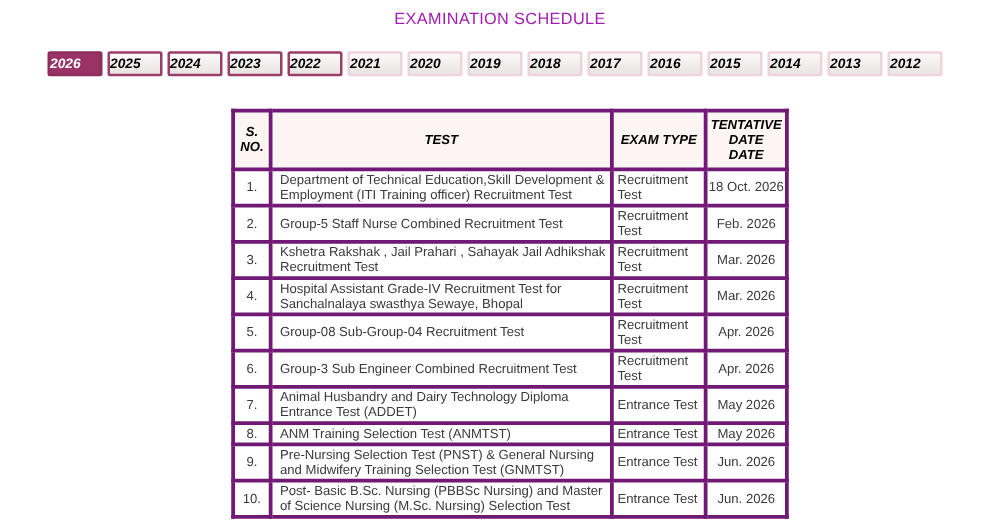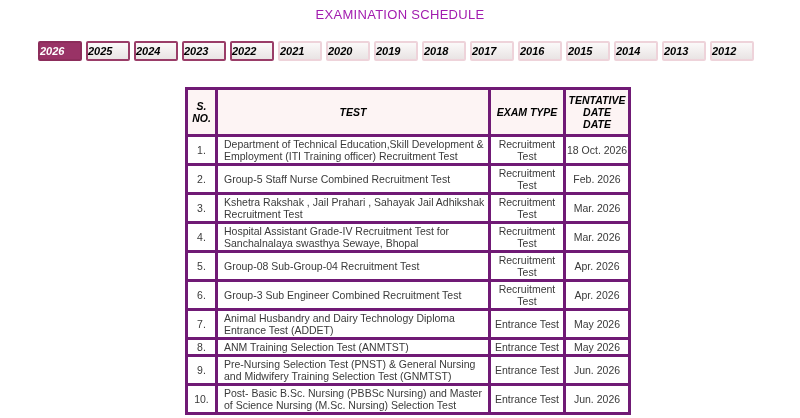--- a/index.html
+++ b/index.html
@@ -75,21 +75,21 @@
     padding: 4px 2px;
     line-height: 12px;
     font-size: 10.5px;
   }
   .schedule td {
     padding: 1px 3px;
     line-height: 12px;
   }
   td.c-no   { text-align: center; }
   td.c-test { text-align: left; padding-left: 6px; }
-  td.c-type { text-align: center; }
+  td.c-type { text-align: left; }
   td.c-date { text-align: center; white-space: nowrap; padding-left: 1px; padding-right: 1px; }
 </style>
 </head>
 <body>
 
 <div>
   <div class="page-title">EXAMINATION SCHEDULE</div>
 
   <div class="tabs" id="year-tabs">
       <div class="tab-row"><button class="year-btn active">2026</button><button class="year-btn visited">2025</button><button class="year-btn visited">2024</button><button class="year-btn visited">2023</button><button class="year-btn visited">2022</button><button class="year-btn">2021</button><button class="year-btn">2020</button><button class="year-btn">2019</button><button class="year-btn">2018</button><button class="year-btn">2017</button><button class="year-btn">2016</button><button class="year-btn">2015</button><button class="year-btn">2014</button><button class="year-btn">2013</button><button class="year-btn">2012</button></div>

